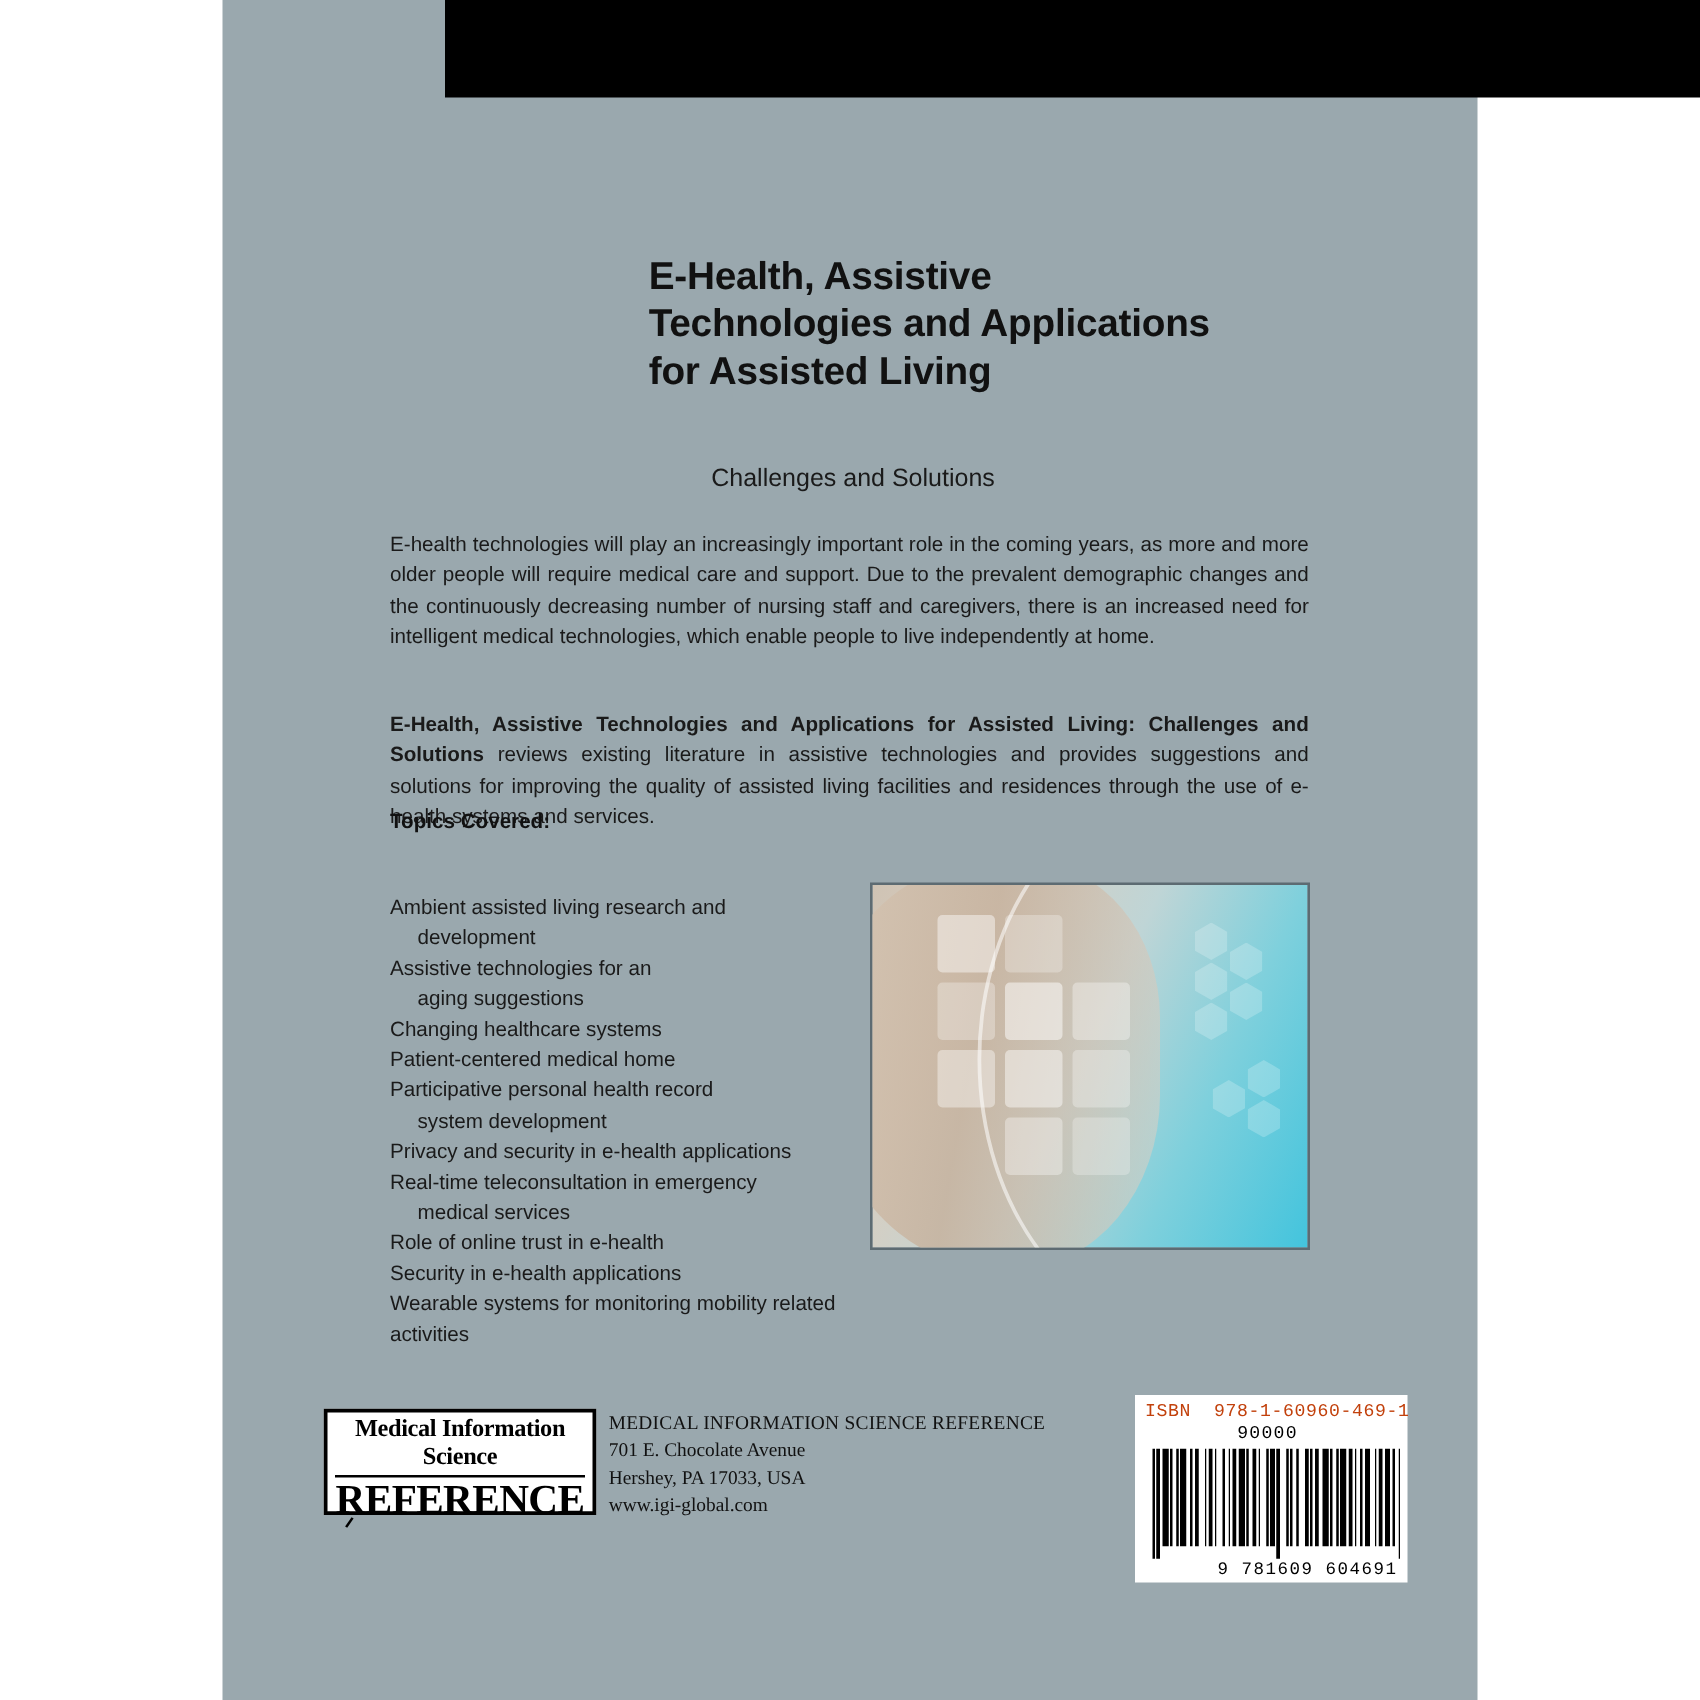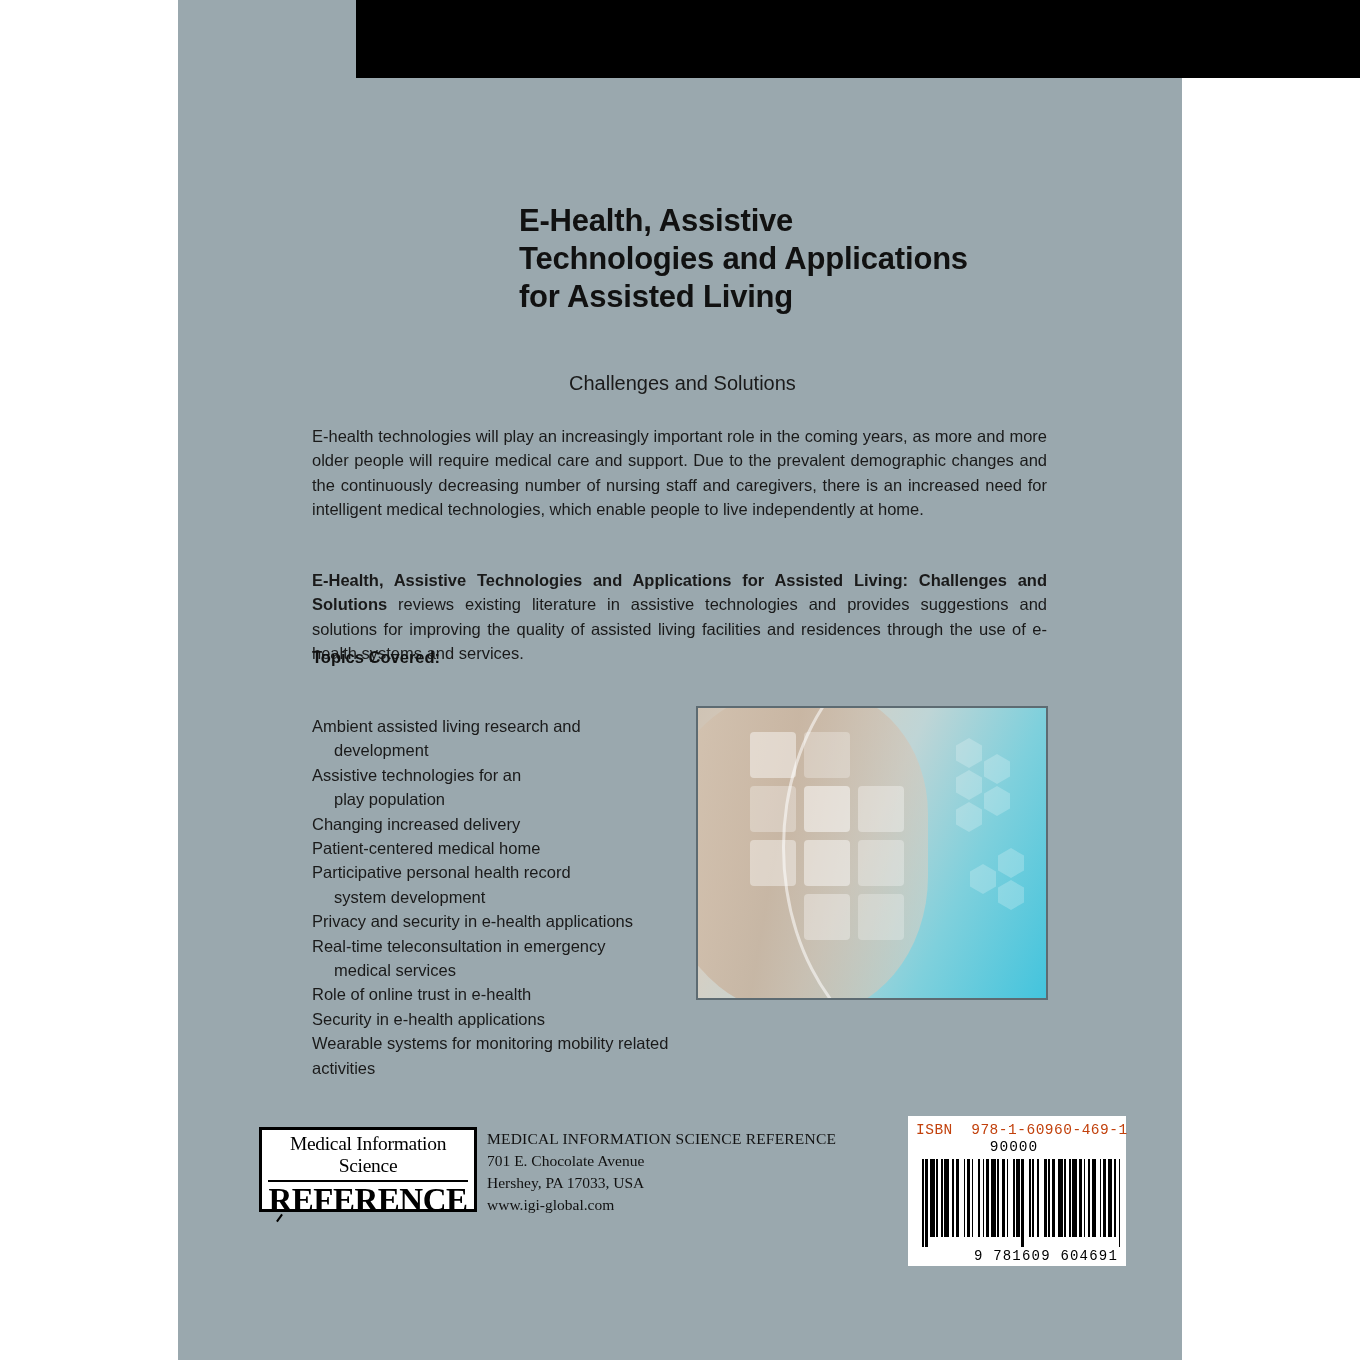--- a/index.html
+++ b/index.html
@@ -147,21 +147,21 @@
     height: 85px;
     background: #ffffff;
     border: 3px solid #000000;
     box-sizing: border-box;
     text-align: center;
     font-family: "Liberation Serif", serif;
   }
   #publisher-logo .line1 {
     margin-top: 3px;
     font-size: 19.5px;
-    font-weight: normal;
+    font-weight: bold;
     color: #000;
     letter-spacing: -0.3px;
   }
   #publisher-logo .rule {
     width: 94%;
     height: 2px;
     background: #000;
     margin: 3px auto 2px auto;
   }
   #publisher-logo .line2 {
@@ -266,24 +266,24 @@
 
     <div id="topics-heading">Topics Covered:</div>
 
     <ul id="topics-list">
       <li>
         <span>Ambient assisted living research and</span>
         <span class="wrap">development</span>
       </li>
       <li>
         <span>Assistive technologies for an</span>
-        <span class="wrap">play population</span>
-      </li>
-      <li>
-        <span>Changing increased delivery</span>
+        <span class="wrap">aging suggestions</span>
+      </li>
+      <li>
+        <span>Changing healthcare systems</span>
       </li>
       <li>
         <span>Patient-centered medical home</span>
       </li>
       <li>
         <span>Participative personal health record</span>
         <span class="wrap">system development</span>
       </li>
       <li>
         <span>Privacy and security in e-health applications</span>

